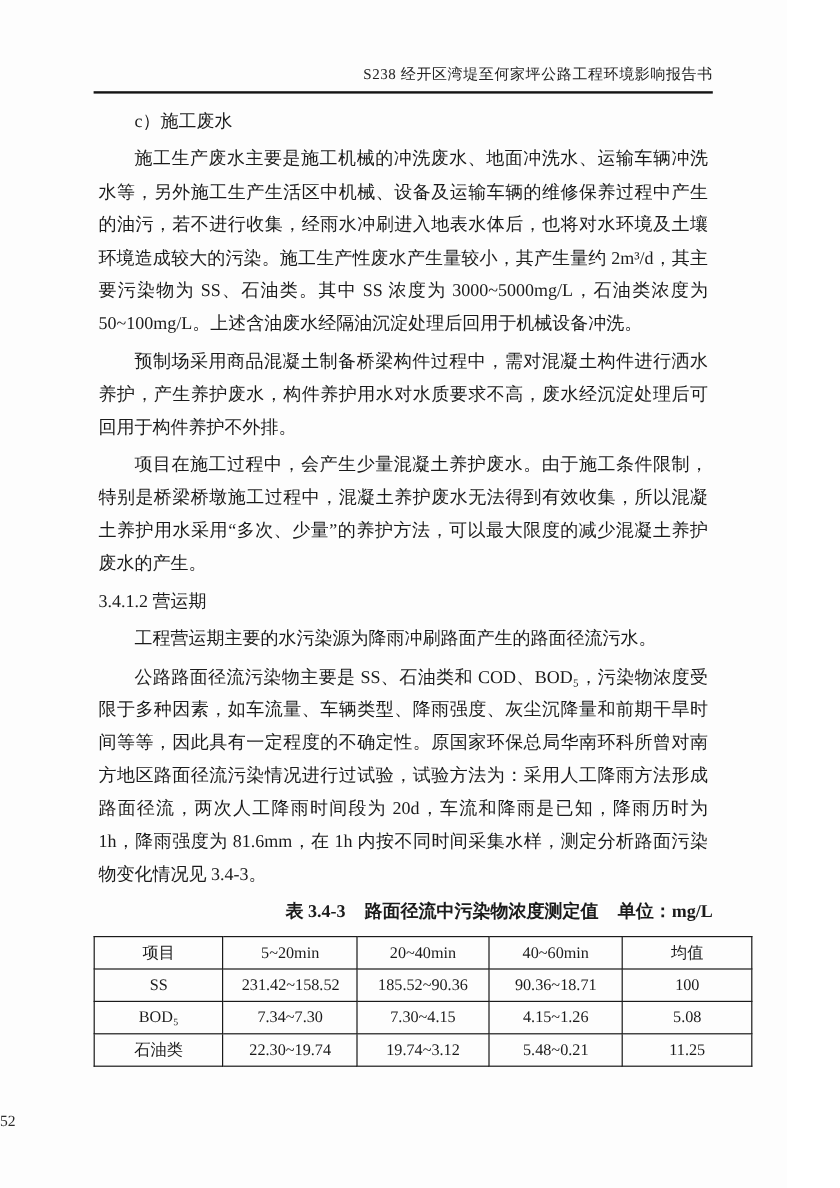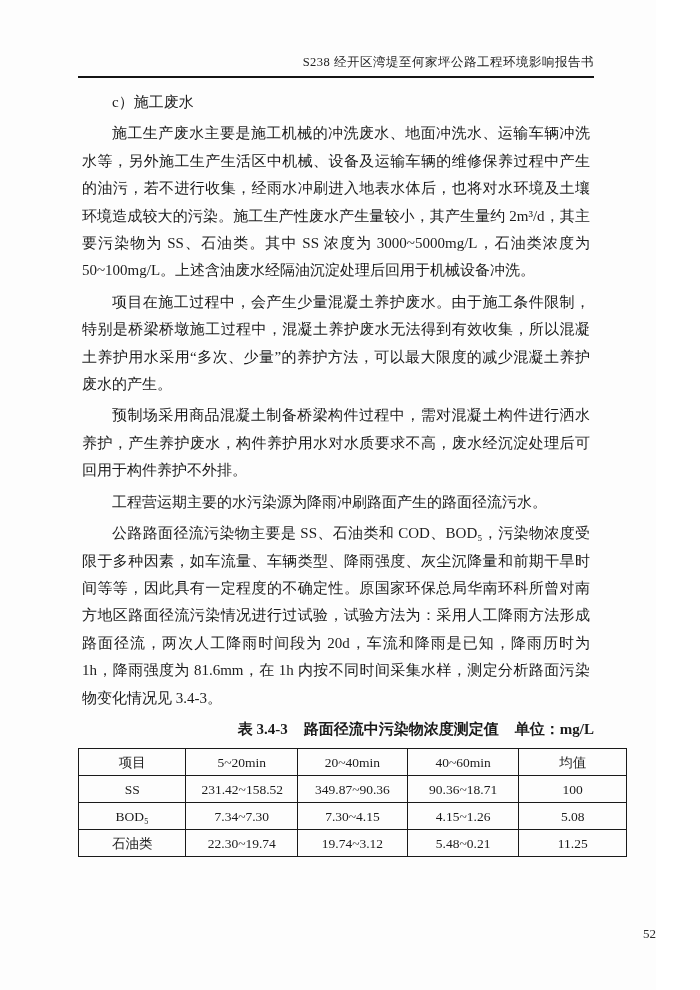--- a/index.html
+++ b/index.html
@@ -56,44 +56,45 @@
     height: 26px;
     padding: 0 15px;
     line-height: 1.15;
   }
   .after-table { margin-top: 8px !important; }
   .footer {
     position: absolute;
     left: 0;
     bottom: 48px;
     width: 100%;
-    text-align: right;
+    text-align: left;
     font-size: 13px;
     color: #2a2a2a;
   }
 </style>
 </head>
 <body>
 
 <div class="page">
 
   <div class="header">
     <div class="header-title">S238 经开区湾堤至何家坪公路工程环境影响报告书</div>
   </div>
 
   <div class="content">
 
     <p class="indent">c）施工废水</p>
 
     <p class="indent">施工生产废水主要是施工机械的冲洗废水、地面冲洗水、运输车辆冲洗水等，另外施工生产生活区中机械、设备及运输车辆的维修保养过程中产生的油污，若不进行收集，经雨水冲刷进入地表水体后，也将对水环境及土壤环境造成较大的污染。施工生产性废水产生量较小，其产生量约 2m³/d，其主要污染物为 SS、石油类。其中 SS 浓度为 3000~5000mg/L，石油类浓度为 50~100mg/L。上述含油废水经隔油沉淀处理后回用于机械设备冲洗。</p>
 
+    <p class="indent">预制场采用商品混凝土制备桥梁构件过程中，需对混凝土构件进行洒水养护，产生养护废水，构件养护用水对水质要求不高，废水经沉淀处理后可回用于构件养护不外排。</p>
+
     <p class="indent">项目在施工过程中，会产生少量混凝土养护废水。由于施工条件限制，特别是桥梁桥墩施工过程中，混凝土养护废水无法得到有效收集，所以混凝土养护用水采用“多次、少量”的养护方法，可以最大限度的减少混凝土养护废水的产生。</p>
 
-    <p class="indent">预制场采用商品混凝土制备桥梁构件过程中，需对混凝土构件进行洒水养护，产生养护废水，构件养护用水对水质要求不高，废水经沉淀处理后可回用于构件养护不外排。</p>
-
+    <p class="section-heading">3.4.1.2  营运期</p>
 
     <p class="indent">工程营运期主要的水污染源为降雨冲刷路面产生的路面径流污水。</p>
 
     <p class="indent">公路路面径流污染物主要是 SS、石油类和 COD、BOD₅，污染物浓度受限于多种因素，如车流量、车辆类型、降雨强度、灰尘沉降量和前期干旱时间等等，因此具有一定程度的不确定性。原国家环保总局华南环科所曾对南方地区路面径流污染情况进行过试验，试验方法为：采用人工降雨方法形成路面径流，两次人工降雨时间段为 20d，车流和降雨是已知，降雨历时为 1h，降雨强度为 81.6mm，在 1h 内按不同时间采集水样，测定分析路面污染物变化情况见 3.4-3。</p>
 
     <div class="table-caption">
       <span>表 3.4-3</span><span class="gap"></span><span>路面径流中污染物浓度测定值</span><span class="gap"></span><span>单位：mg/L</span>
     </div>
 
     <table class="data-table">
@@ -103,21 +104,21 @@
           <th style="width:20.5%">5~20min</th>
           <th style="width:20%">20~40min</th>
           <th style="width:20.5%">40~60min</th>
           <th style="width:19.5%">均值</th>
         </tr>
       </thead>
       <tbody>
         <tr>
           <td>SS</td>
           <td>231.42~158.52</td>
-          <td>349.87~90.36</td>
+          <td>185.52~90.36</td>
           <td>90.36~18.71</td>
           <td>100</td>
         </tr>
         <tr>
           <td>BOD₅</td>
           <td>7.34~7.30</td>
           <td>7.30~4.15</td>
           <td>4.15~1.26</td>
           <td>5.08</td>
         </tr>

